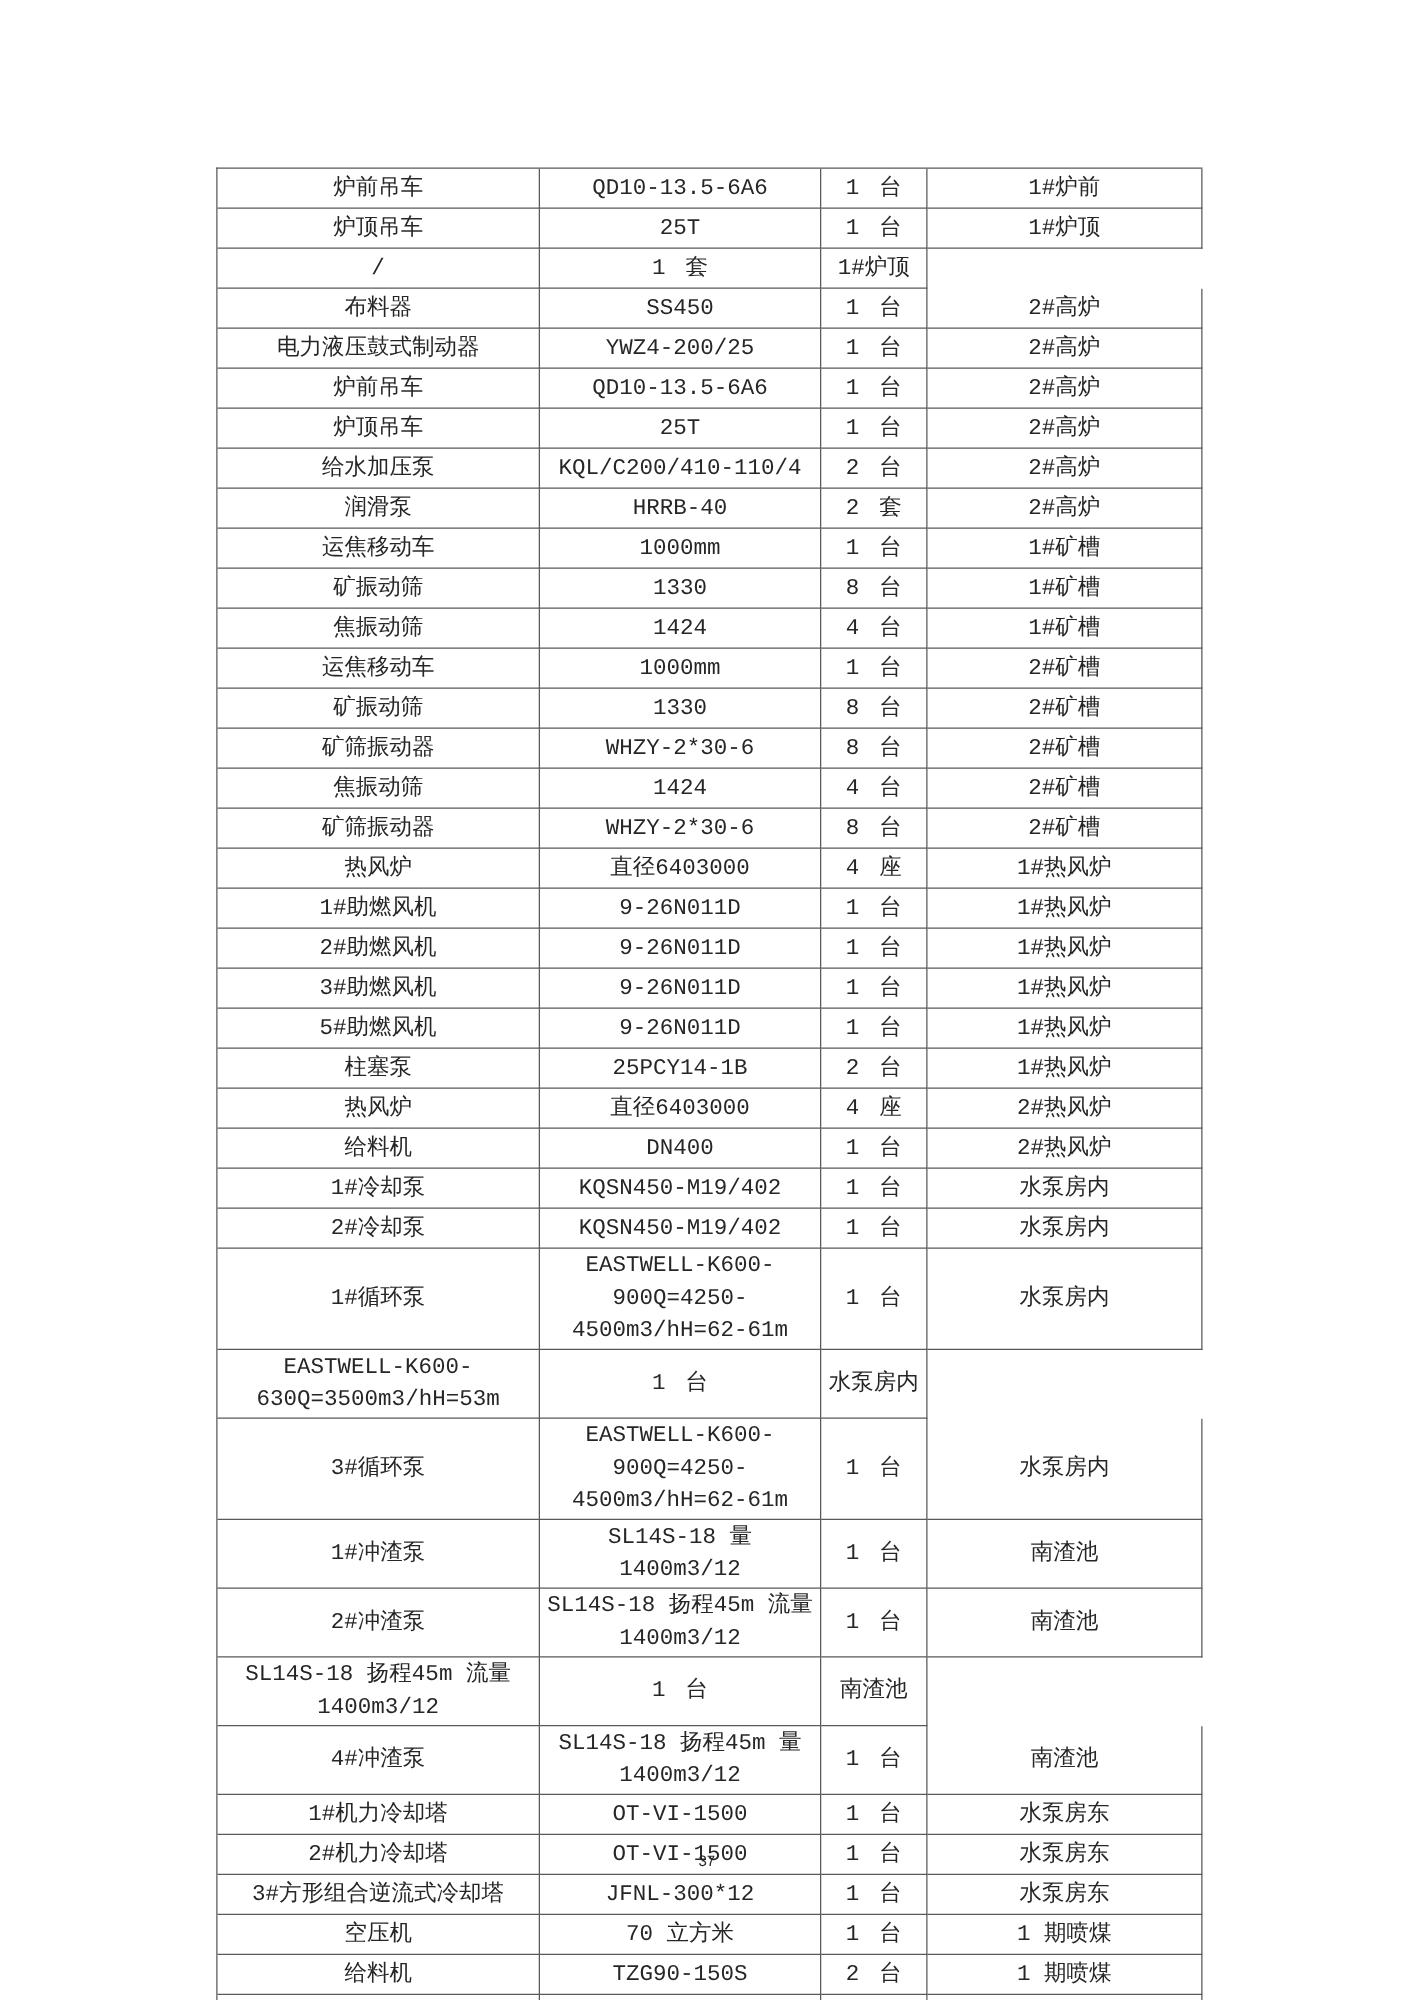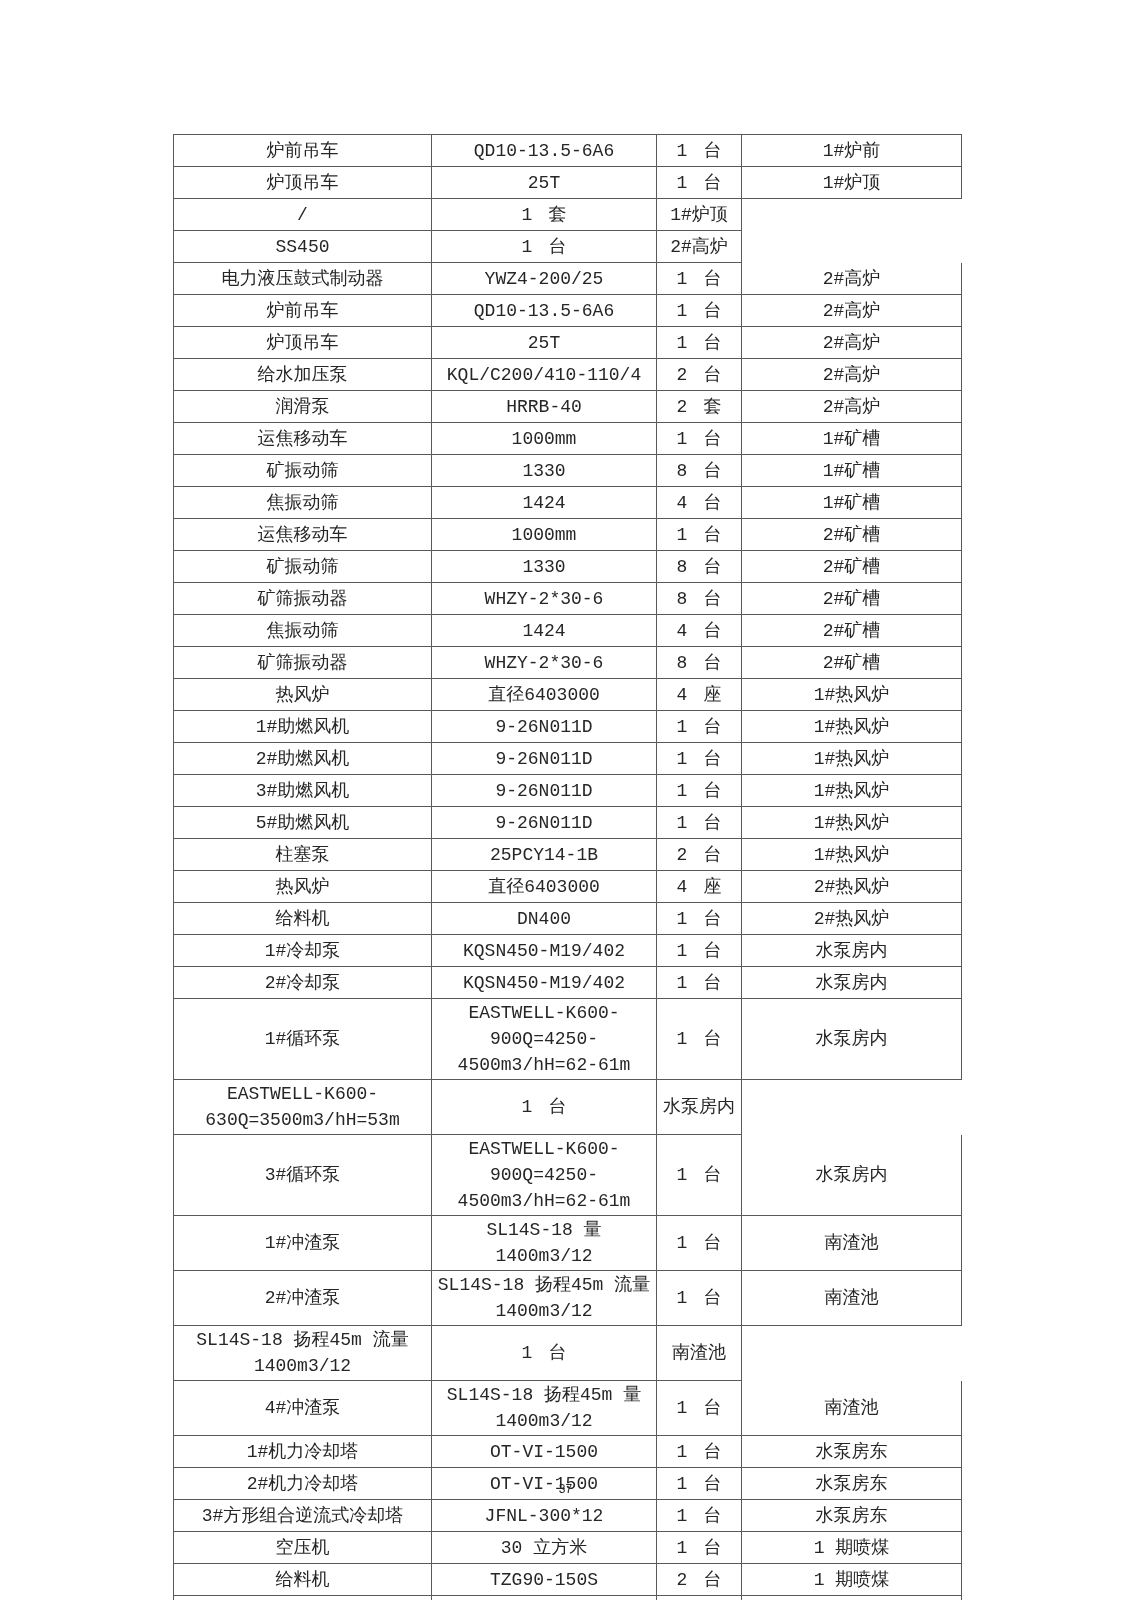--- a/index.html
+++ b/index.html
@@ -84,20 +84,21 @@
           <span>/</span>
         </div>
     <div class="td c-qty">
           <span>1</span>
           <span>套</span>
         </div>
     <div class="td c-loc">1#炉顶</div>
   </div>
 
   <div class="tr">
+    <div class="td c-name">布料器</div>
     <div class="td c-model">
           <span>SS450</span>
         </div>
     <div class="td c-qty">
           <span>1</span>
           <span>台</span>
         </div>
     <div class="td c-loc">2#高炉</div>
   </div>
 
@@ -499,21 +500,21 @@
     <div class="td c-qty">
           <span>1</span>
           <span>台</span>
         </div>
     <div class="td c-loc">水泵房东</div>
   </div>
 
   <div class="tr">
     <div class="td c-name">空压机</div>
     <div class="td c-model">
-          <span>30 立方米</span>
+          <span>70 立方米</span>
         </div>
     <div class="td c-qty">
           <span>1</span>
           <span>台</span>
         </div>
     <div class="td c-loc">1 期喷煤</div>
   </div>
 
   <div class="tr">
     <div class="td c-name">给料机</div>

